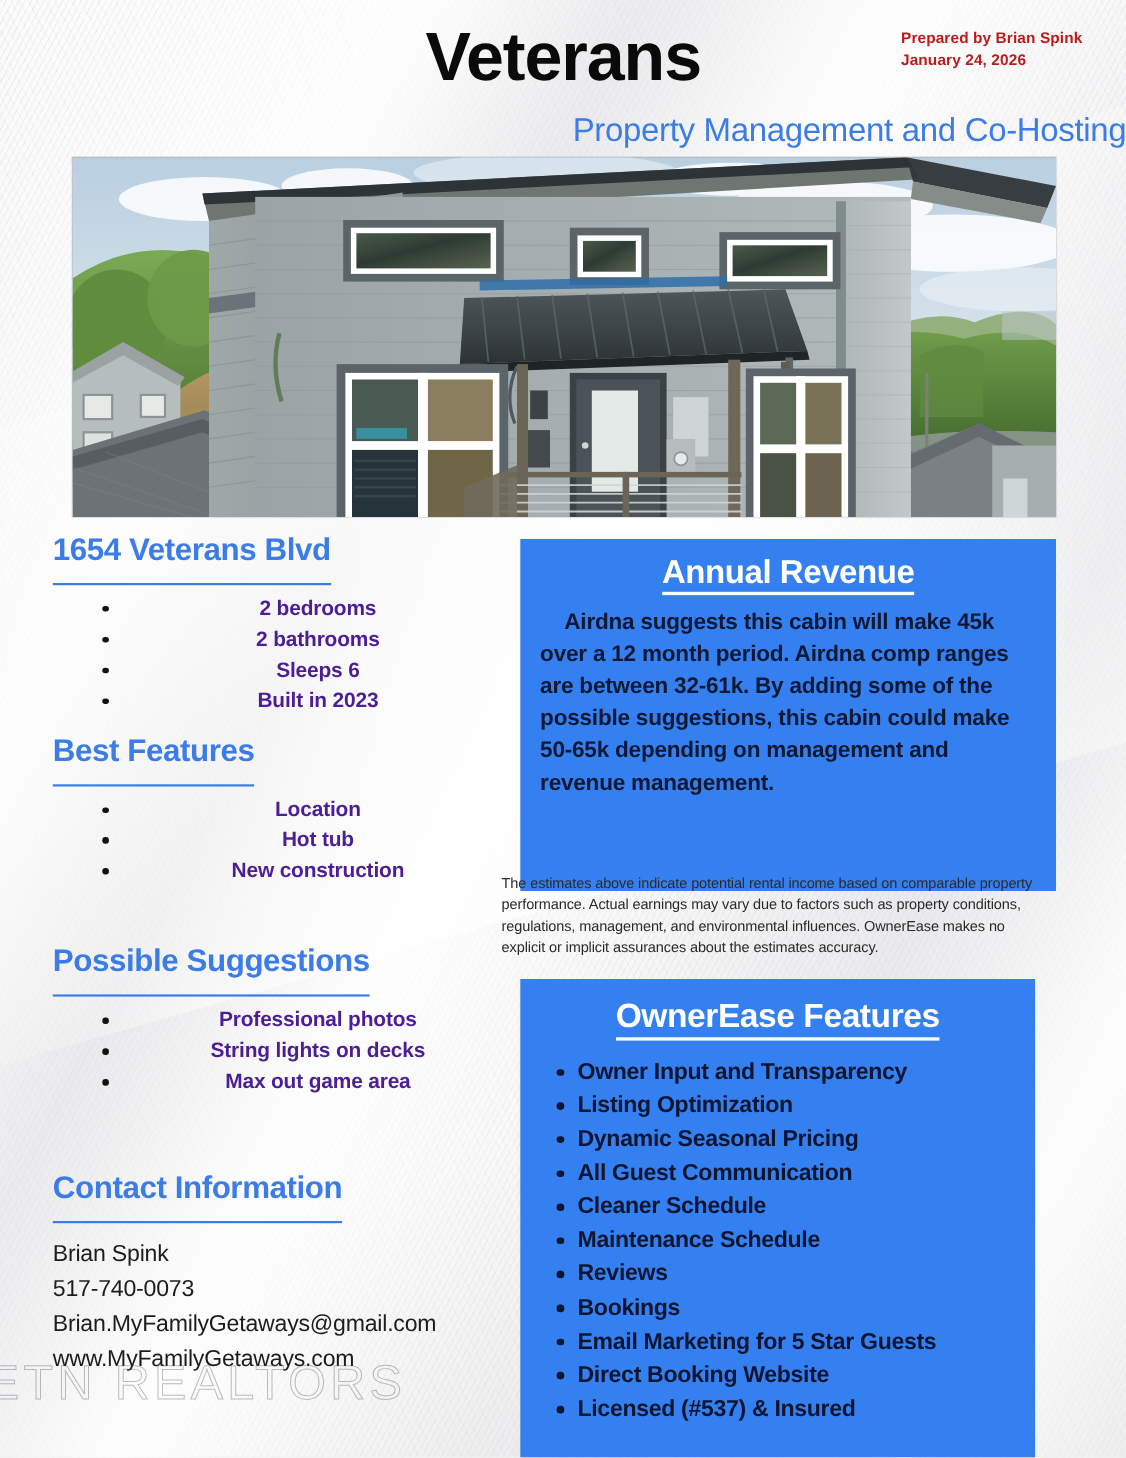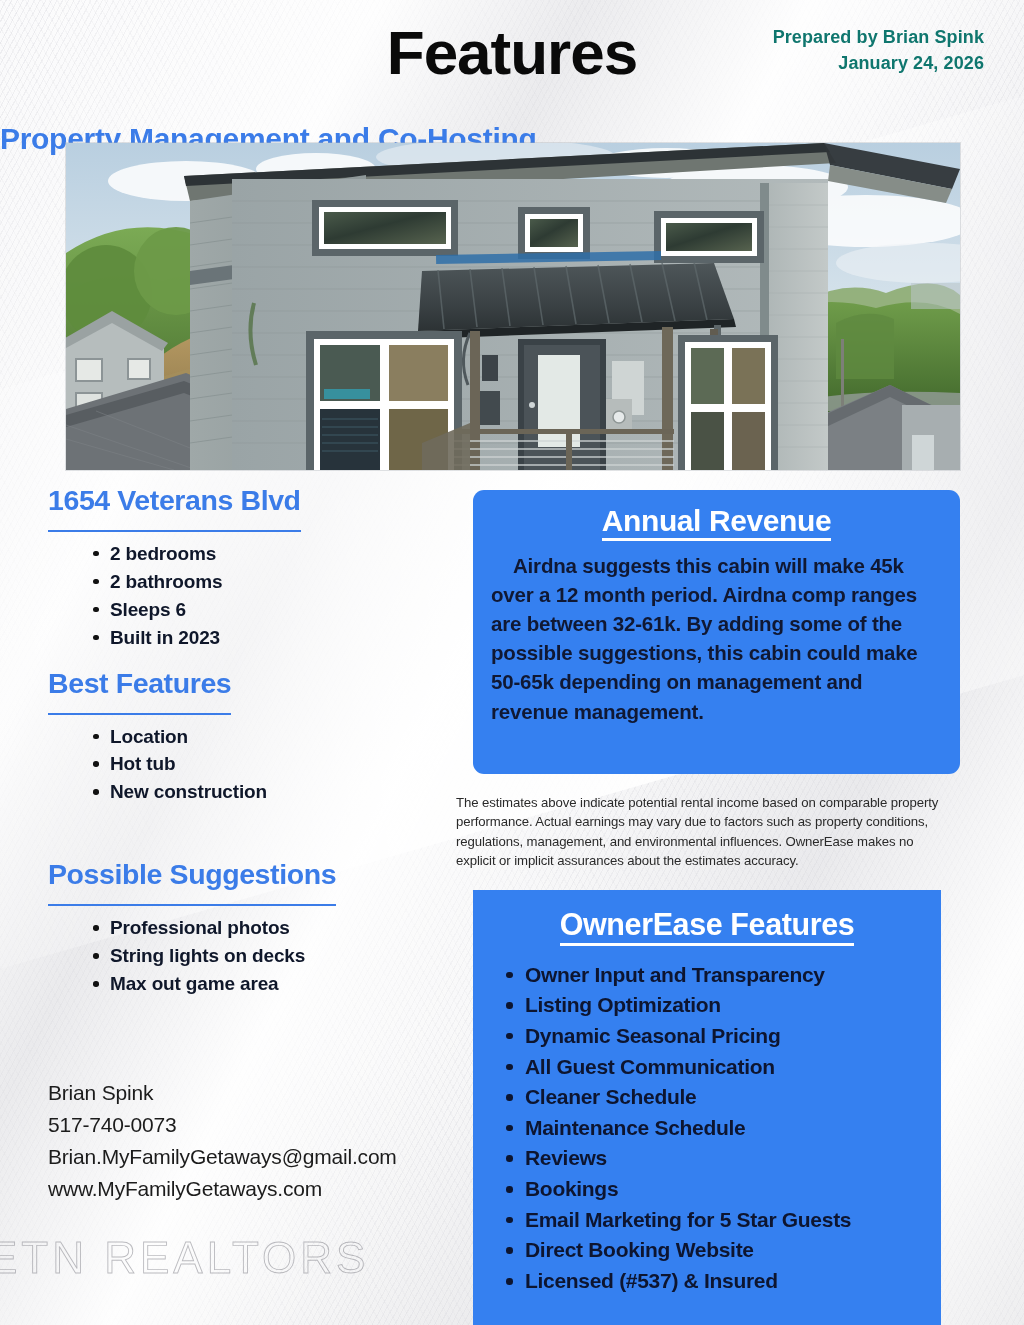--- a/index.html
+++ b/index.html
@@ -24,64 +24,64 @@
     position:absolute;left:-10%;top:18%;width:130%;height:42%;
     background:linear-gradient(100deg, rgba(255,255,255,0) 0%, rgba(255,255,255,.75) 35%, rgba(255,255,255,.9) 55%, rgba(255,255,255,0) 95%);
     transform:rotate(-16deg);
     pointer-events:none;
   }
   .page{position:absolute;inset:0;}
 
   
   .header{position:absolute;left:0;top:0;width:1024px;height:145px;}
   .prepared{
-    position:absolute;right:40px;top:24px;text-align:right;
-    font-size:18px;font-weight:bold;color:#0f766e;line-height:1.45;letter-spacing:.1px;
+    position:absolute;right:40px;top:24px;text-align:left;
+    font-size:14px;font-weight:bold;color:#b91c1c;line-height:1.45;letter-spacing:.1px;
   }
   .brand-title{
     position:absolute;left:0;right:0;top:22px;text-align:center;
     font-size:62px;font-weight:bold;color:#0a0a0a;letter-spacing:-1px;line-height:1;
   }
   .brand-sub{
-    position:absolute;left:0;right:0;top:104px;text-align:left;
-    font-size:30px;font-weight:bold;color:#3b7ce8;letter-spacing:-.3px;line-height:1;margin-top:20px;
+    position:absolute;left:0;right:0;top:104px;text-align:right;
+    font-size:30px;font-weight:normal;color:#3b7ce8;letter-spacing:-.3px;line-height:1;
   }
 
   
   .hero{
     position:absolute;left:66px;top:143px;width:894px;height:327px;
     overflow:hidden;background:#8fa3b0;
     box-shadow:0 0 0 1px rgba(170,175,180,.35);
   }
   .hero svg{display:block;width:100%;height:100%;}
 
   
   .col-left{position:absolute;left:48px;top:485px;width:420px;}
   .sec-h{
     font-size:28.5px;font-weight:bold;color:#3b7ce8;letter-spacing:-.4px;
     line-height:1.12;display:inline-block;
     border-bottom:2.5px solid #3b7ce8;padding-bottom:13px;margin:0;
   }
   .bullets{margin:8px 0 0 0;padding:0 0 0 62px;list-style:none;}
   .bullets li{
-    position:relative;font-size:19px;font-weight:bold;color:#0f172a;
-    line-height:1.47;letter-spacing:-.15px;
+    position:relative;font-size:19px;font-weight:bold;color:#4c1d95;
+    line-height:1.47;letter-spacing:-.15px;text-align:center;
   }
   .bullets li::before{
     content:"";position:absolute;left:-17px;top:11px;
     width:5.5px;height:5.5px;border-radius:50%;background:#111;
   }
   .contact-lines{margin-top:12px;font-size:21px;color:#1c1c1c;line-height:1.53;letter-spacing:-.2px;}
   .contact-lines div{white-space:nowrap;}
 
   
   .panel{
     position:absolute;background:#3580f0;
   }
-  #revenue-panel{left:473px;top:490px;width:487px;height:284px;border-radius:11px;}
+  #revenue-panel{left:473px;top:490px;width:487px;height:320px;}
   #features-panel{left:473px;top:890px;width:468px;height:435px;}
   .panel-h{
     text-align:center;font-size:30px;font-weight:bold;color:#ffffff;
     letter-spacing:-.4px;line-height:1.1;margin:0;padding-top:14px;
   }
   .panel-h span{border-bottom:3px solid #ffffff;padding-bottom:1px;display:inline-block;}
   #features-panel .panel-h{padding-top:18px;font-size:30.5px;}
   .panel-body{
     margin:10px 18px 0 18px;font-size:20.5px;font-weight:bold;color:#101833;
     line-height:1.42;letter-spacing:-.2px;text-indent:22px;
@@ -116,21 +116,21 @@
 <div class="bg-texture"></div>
 <div class="bg-sheen"></div>
 
 <div class="page">
 
   <div class="header">
     <div class="prepared">
       <div>Prepared by Brian Spink</div>
       <div>January 24, 2026</div>
     </div>
-    <div class="brand-title">Features</div>
+    <div class="brand-title">Veterans</div>
     <div class="brand-sub">Property Management and Co-Hosting</div>
   </div>
 
   <div class="hero">
     <svg viewBox="0 0 894 327" preserveAspectRatio="none">
       <defs>
         <linearGradient id="sky" x1="0" y1="0" x2="0" y2="1">
           <stop offset="0%" stop-color="#b9cfe0"></stop>
             <stop offset="55%" stop-color="#d8e4ec"></stop>
             <stop offset="100%" stop-color="#e8eef2"></stop>
@@ -407,20 +407,23 @@
     <div>
       <div class="sec-h">Possible Suggestions</div>
     </div>
     <ul class="bullets">
       <li>Professional photos</li>
       <li>String lights on decks</li>
       <li>Max out game area</li>
     </ul>
 
     <div style="height:67px"></div>
+    <div>
+      <div class="sec-h">Contact Information</div>
+    </div>
     <div class="contact-lines">
       <div>Brian Spink</div>
       <div>517-740-0073</div>
       <div>Brian.MyFamilyGetaways@gmail.com</div>
       <div>www.MyFamilyGetaways.com</div>
     </div>
   </div>
 
   <div class="panel" id="revenue-panel">
     <div class="panel-h">

